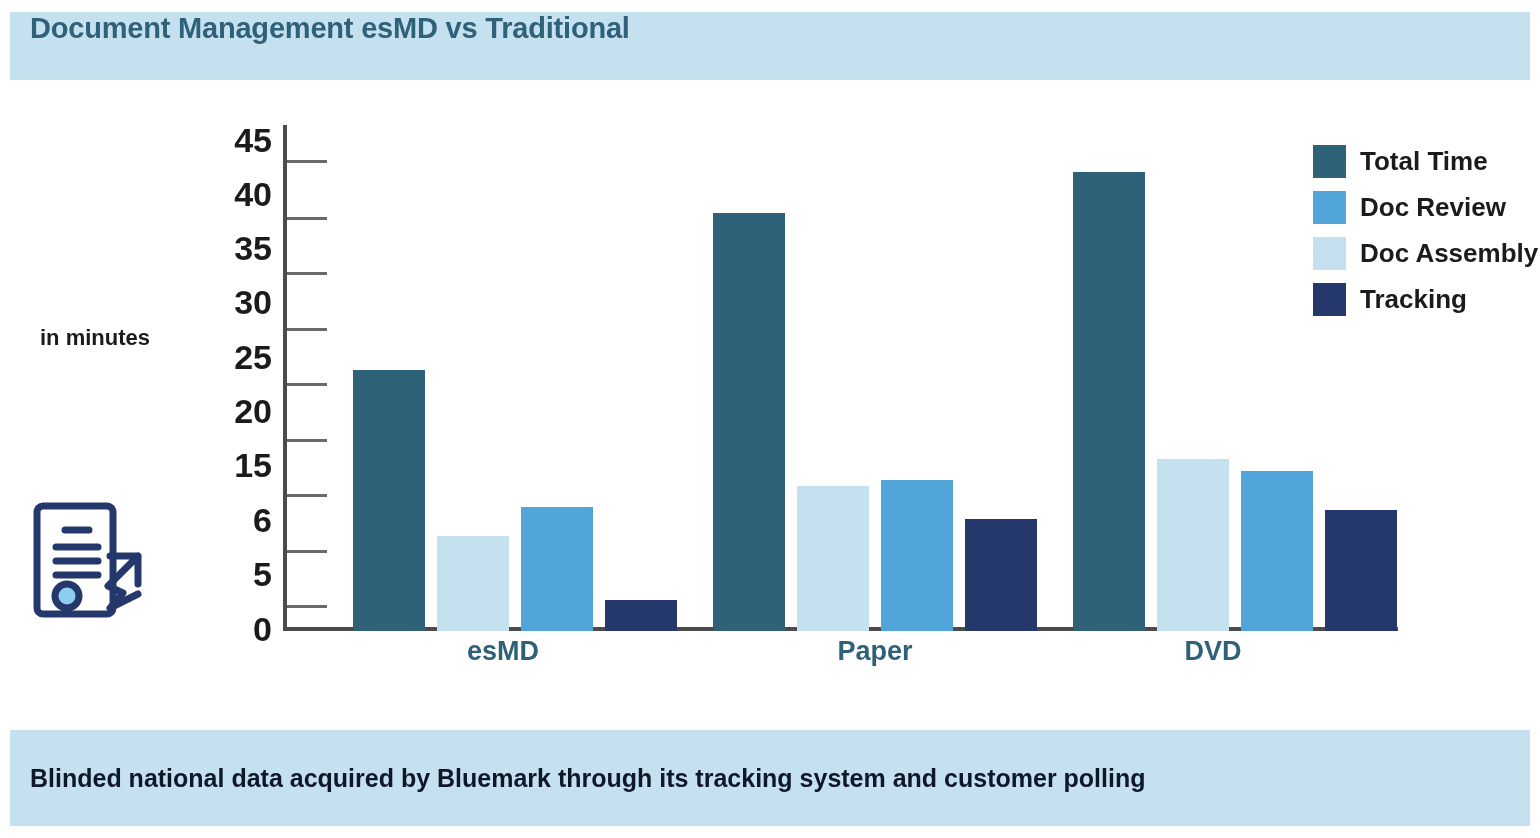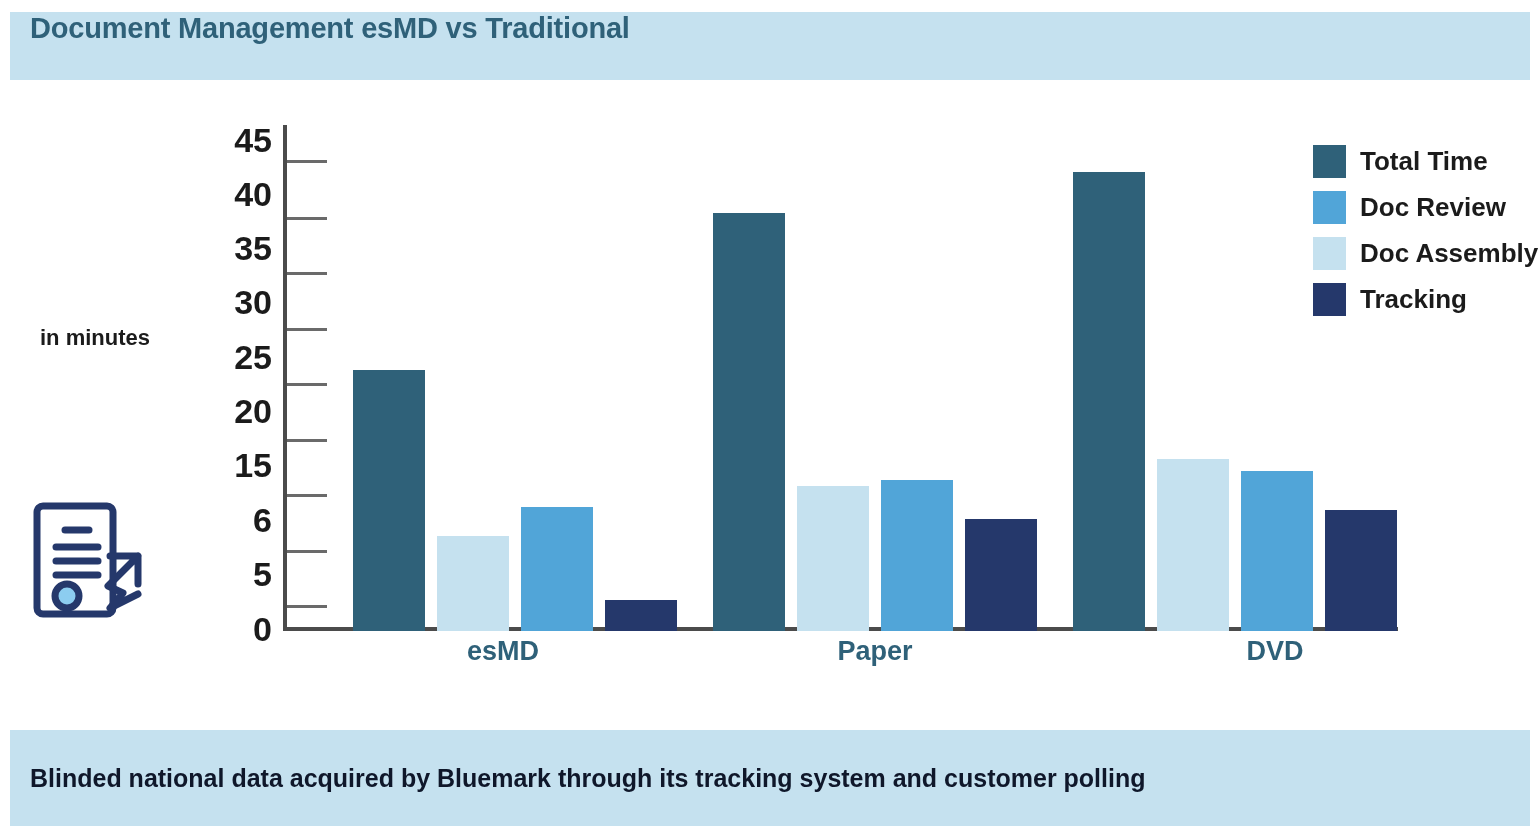--- a/index.html
+++ b/index.html
@@ -255,21 +255,21 @@
         <div class="bar" style="left: 678px; width: 72px; height: 111.927px; bottom: 0px; background: rgb(37, 56, 107);"></div>
         <div class="bar" style="left: 786px; width: 72px; height: 458.573px; bottom: 0px; background: rgb(47, 97, 121);"></div>
         <div class="bar" style="left: 870px; width: 72px; height: 171.693px; bottom: 0px; background: rgb(197, 225, 239);"></div>
         <div class="bar" style="left: 954px; width: 72px; height: 159.74px; bottom: 0px; background: rgb(81, 165, 216);"></div>
         <div class="bar" style="left: 1038px; width: 72px; height: 120.62px; bottom: 0px; background: rgb(37, 56, 107);"></div>
       </div>
 
     <div class="cat-labels" id="cat-layer">
         <div class="cat-label" style="left: 216px;">esMD</div>
         <div class="cat-label" style="left: 588px;">Paper</div>
-        <div class="cat-label" style="left: 988px; text-align: right;">DVD</div>
+        <div class="cat-label" style="left: 926px; text-align: right;">DVD</div>
       </div>
 
     <div class="legend" id="legend-layer">
         <div class="legend-item">
           <span class="legend-swatch" style="background: rgb(47, 97, 121);"></span>
           <span class="legend-label">Total Time</span>
         </div>
         <div class="legend-item">
           <span class="legend-swatch" style="background: rgb(81, 165, 216);"></span>
           <span class="legend-label">Doc Review</span>

